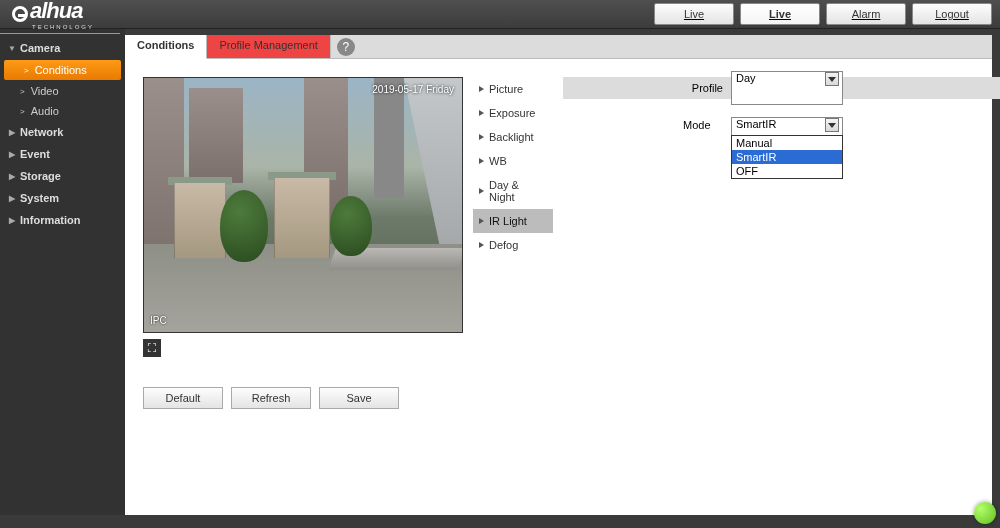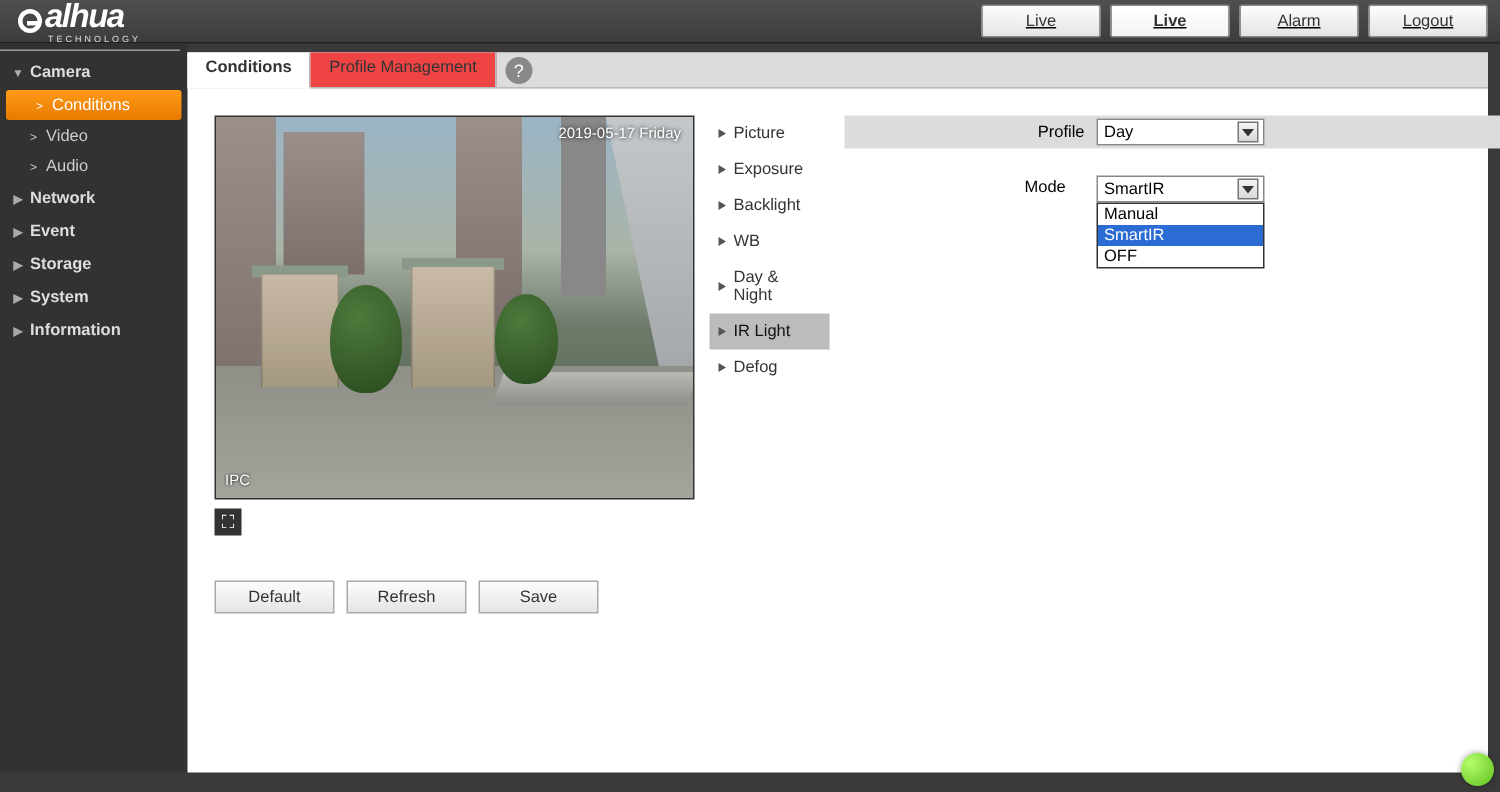--- a/index.html
+++ b/index.html
@@ -60,21 +60,21 @@
   .fs { display:inline-block; width:18px; height:18px; background:#333; color:#fff; text-align:center; line-height:18px; font-size:12px; margin-top:6px; cursor:pointer;}
 
   .midmenu { width:80px; font-size:11px; }
   .mitem { padding:6px 6px; color:#333; cursor:pointer; display:flex; align-items:center;}
   .mitem .tri { display:inline-block; width:0; height:0; border-top:3px solid transparent; border-bottom:3px solid transparent; border-left:5px solid #555; margin-right:5px;}
   .mitem.active { background:#bcbcbc; color:#111; }
 
   .rightpane { flex:1; font-size:11px; position:relative;}
   .profile-row { position:absolute; left:0; top:0; width:480px; background:#dcdcdc; height:22px; display:flex; align-items:center; padding-left:120px;}
   .profile-row .lbl { width:40px; text-align:right; margin-right:8px;}
-  .sel { width:112px; height:18px; border:1px solid #888; background:#fff; font-size:11px; display:flex; align-items:center; justify-content:space-between; padding:0 3px 0 4px;}
+  .sel { width:112px; height:34px; border:1px solid #888; background:#fff; font-size:11px; display:flex; justify-content:space-between; padding:0 3px 0 4px;}
   .sel .caret { width:14px; height:14px; background:linear-gradient(#f4f4f4,#d8d8d8); border:1px solid #777; display:flex; align-items:center; justify-content:center;}
   .sel .caret::after { content:''; width:0;height:0;border-left:4px solid transparent; border-right:4px solid transparent; border-top:5px solid #333;}
 
   .mode-row { position:absolute; left:120px; top:40px; display:flex; align-items:flex-start;}
   .mode-row .lbl { width:40px; text-align:left; margin-right:8px; padding-top:2px;}
 
   .dropdown { position:relative;}
   .options { position:absolute; top:18px; left:0; width:112px; border:1px solid #333; background:#fff; z-index:5;}
   .opt { padding:1px 4px; cursor:pointer;}
   .opt.hl { background:#2a6bd4; color:#fff;}

